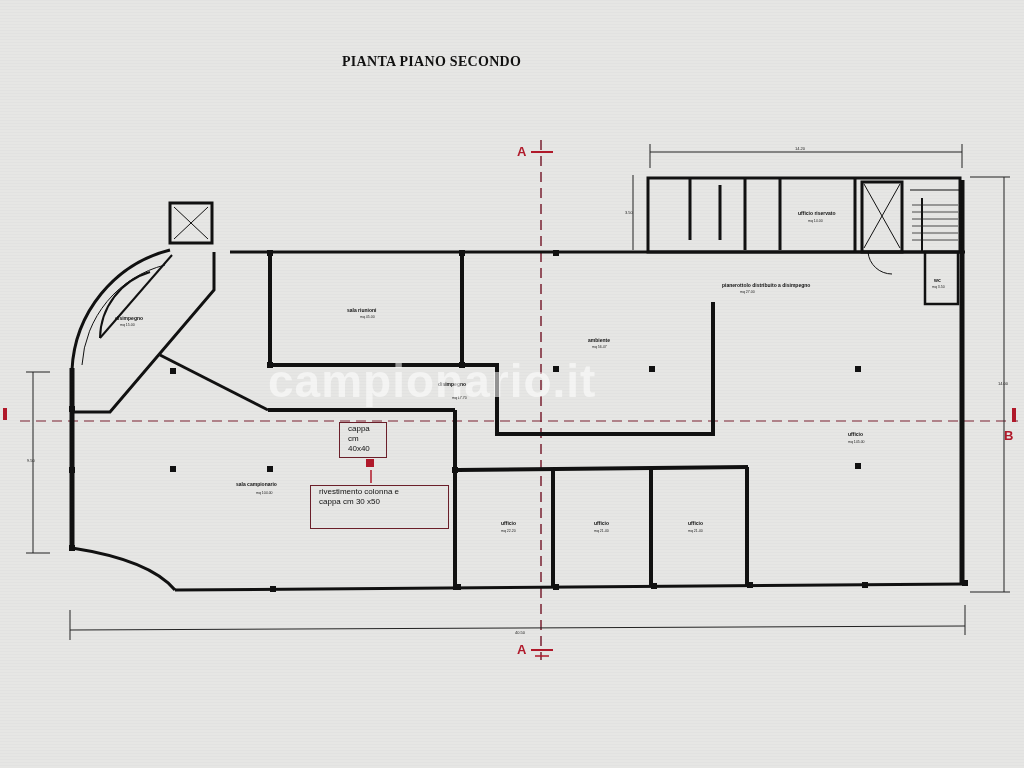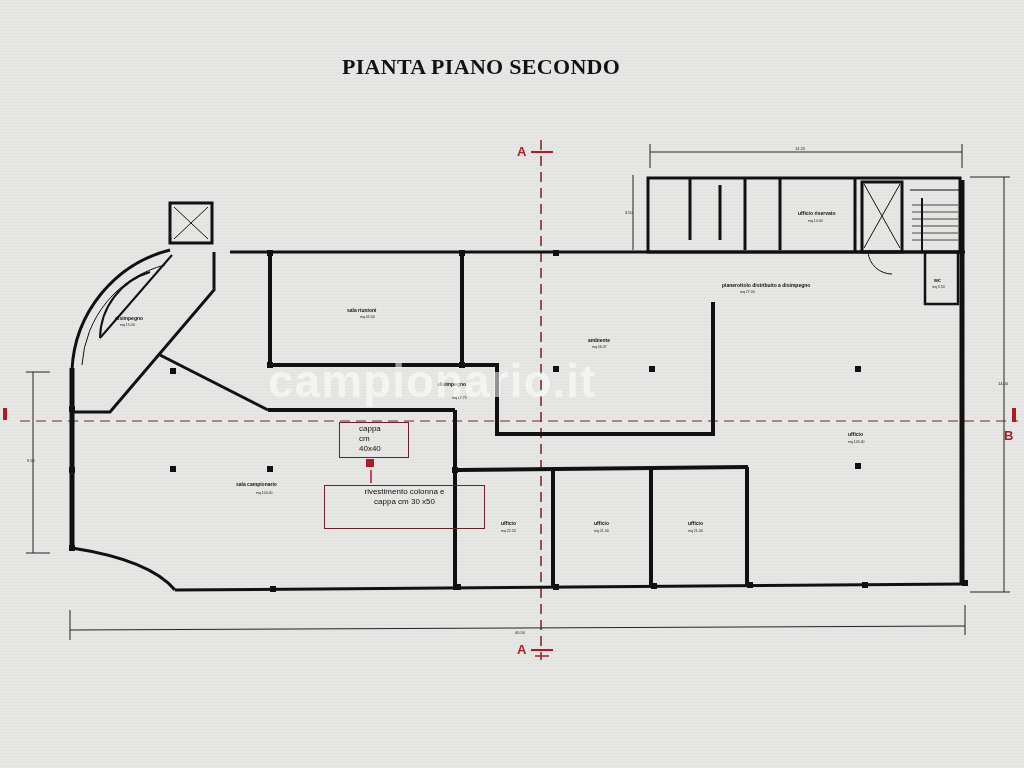--- a/index.html
+++ b/index.html
@@ -9,29 +9,29 @@
     font-family:"Liberation Serif", serif;
     position:relative;
   }
   .paper {
     position:absolute; left:0; top:0; width:1024px; height:768px;
     background: repeating-linear-gradient(0deg, #e6e6e4 0px, #e6e6e4 2px, #dedede 3px);
   }
   .title {
     position:absolute; left:342px; top:54px;
     font-family:"Liberation Serif", serif; font-weight:bold;
-    font-size:22px; letter-spacing:0.3px; color:#111;
+    font-size:14px; letter-spacing:0.3px; color:#111;
   }
   svg.plan { position:absolute; left:0; top:0; }
   .room-label { font-family:"Liberation Sans", sans-serif; font-size:5px; font-weight:bold; fill:#111; }
   .room-area { font-family:"Liberation Sans", sans-serif; font-size:3.5px; fill:#222; }
   .note {
     position:absolute; font-family:"Liberation Sans", sans-serif;
     font-size:8px; color:#111; line-height:10px;
-    border:1.5px solid #6b1f2a; background:transparent; padding:1px 19px;
+    border:1.5px solid #6b1f2a; background:transparent; padding:1px 8px;
   }
   .watermark {
     position:absolute; left:268px; top:354px;
     font-family:"Liberation Sans", sans-serif; font-weight:bold;
     font-size:46px; color:rgba(255,255,255,0.55);
     letter-spacing:1px;
   }
   .sec-label { font-family:"Liberation Sans", sans-serif; font-weight:bold; font-size:13px; fill:#b0192a; }
   .dim-text { font-family:"Liberation Sans", sans-serif; font-size:4px; fill:#222; }
 </style>
@@ -197,18 +197,18 @@
   <text class="sec-label" x="1004" y="440">B</text>
   <line x1="371" y1="483" x2="371" y2="470" stroke="#b0192a" stroke-width="1.5"></line>
 </svg>
 
 <div class="note" style="left:339px; top:422px; width:30px; height:32px;">
   <div>cappa</div>
   <div>cm</div>
   <div>40x40</div>
 </div>
 
-<div class="note" style="left:324px; top:485px; width:121px; height:40px;text-align:center;">
+<div class="note" style="left:310px; top:485px; width:121px; height:40px;">
   <div>rivestimento colonna e</div>
   <div>cappa  cm  30 x50</div>
 </div>
 
 <div class="watermark">campionario.it</div>
 
 </body></html>

